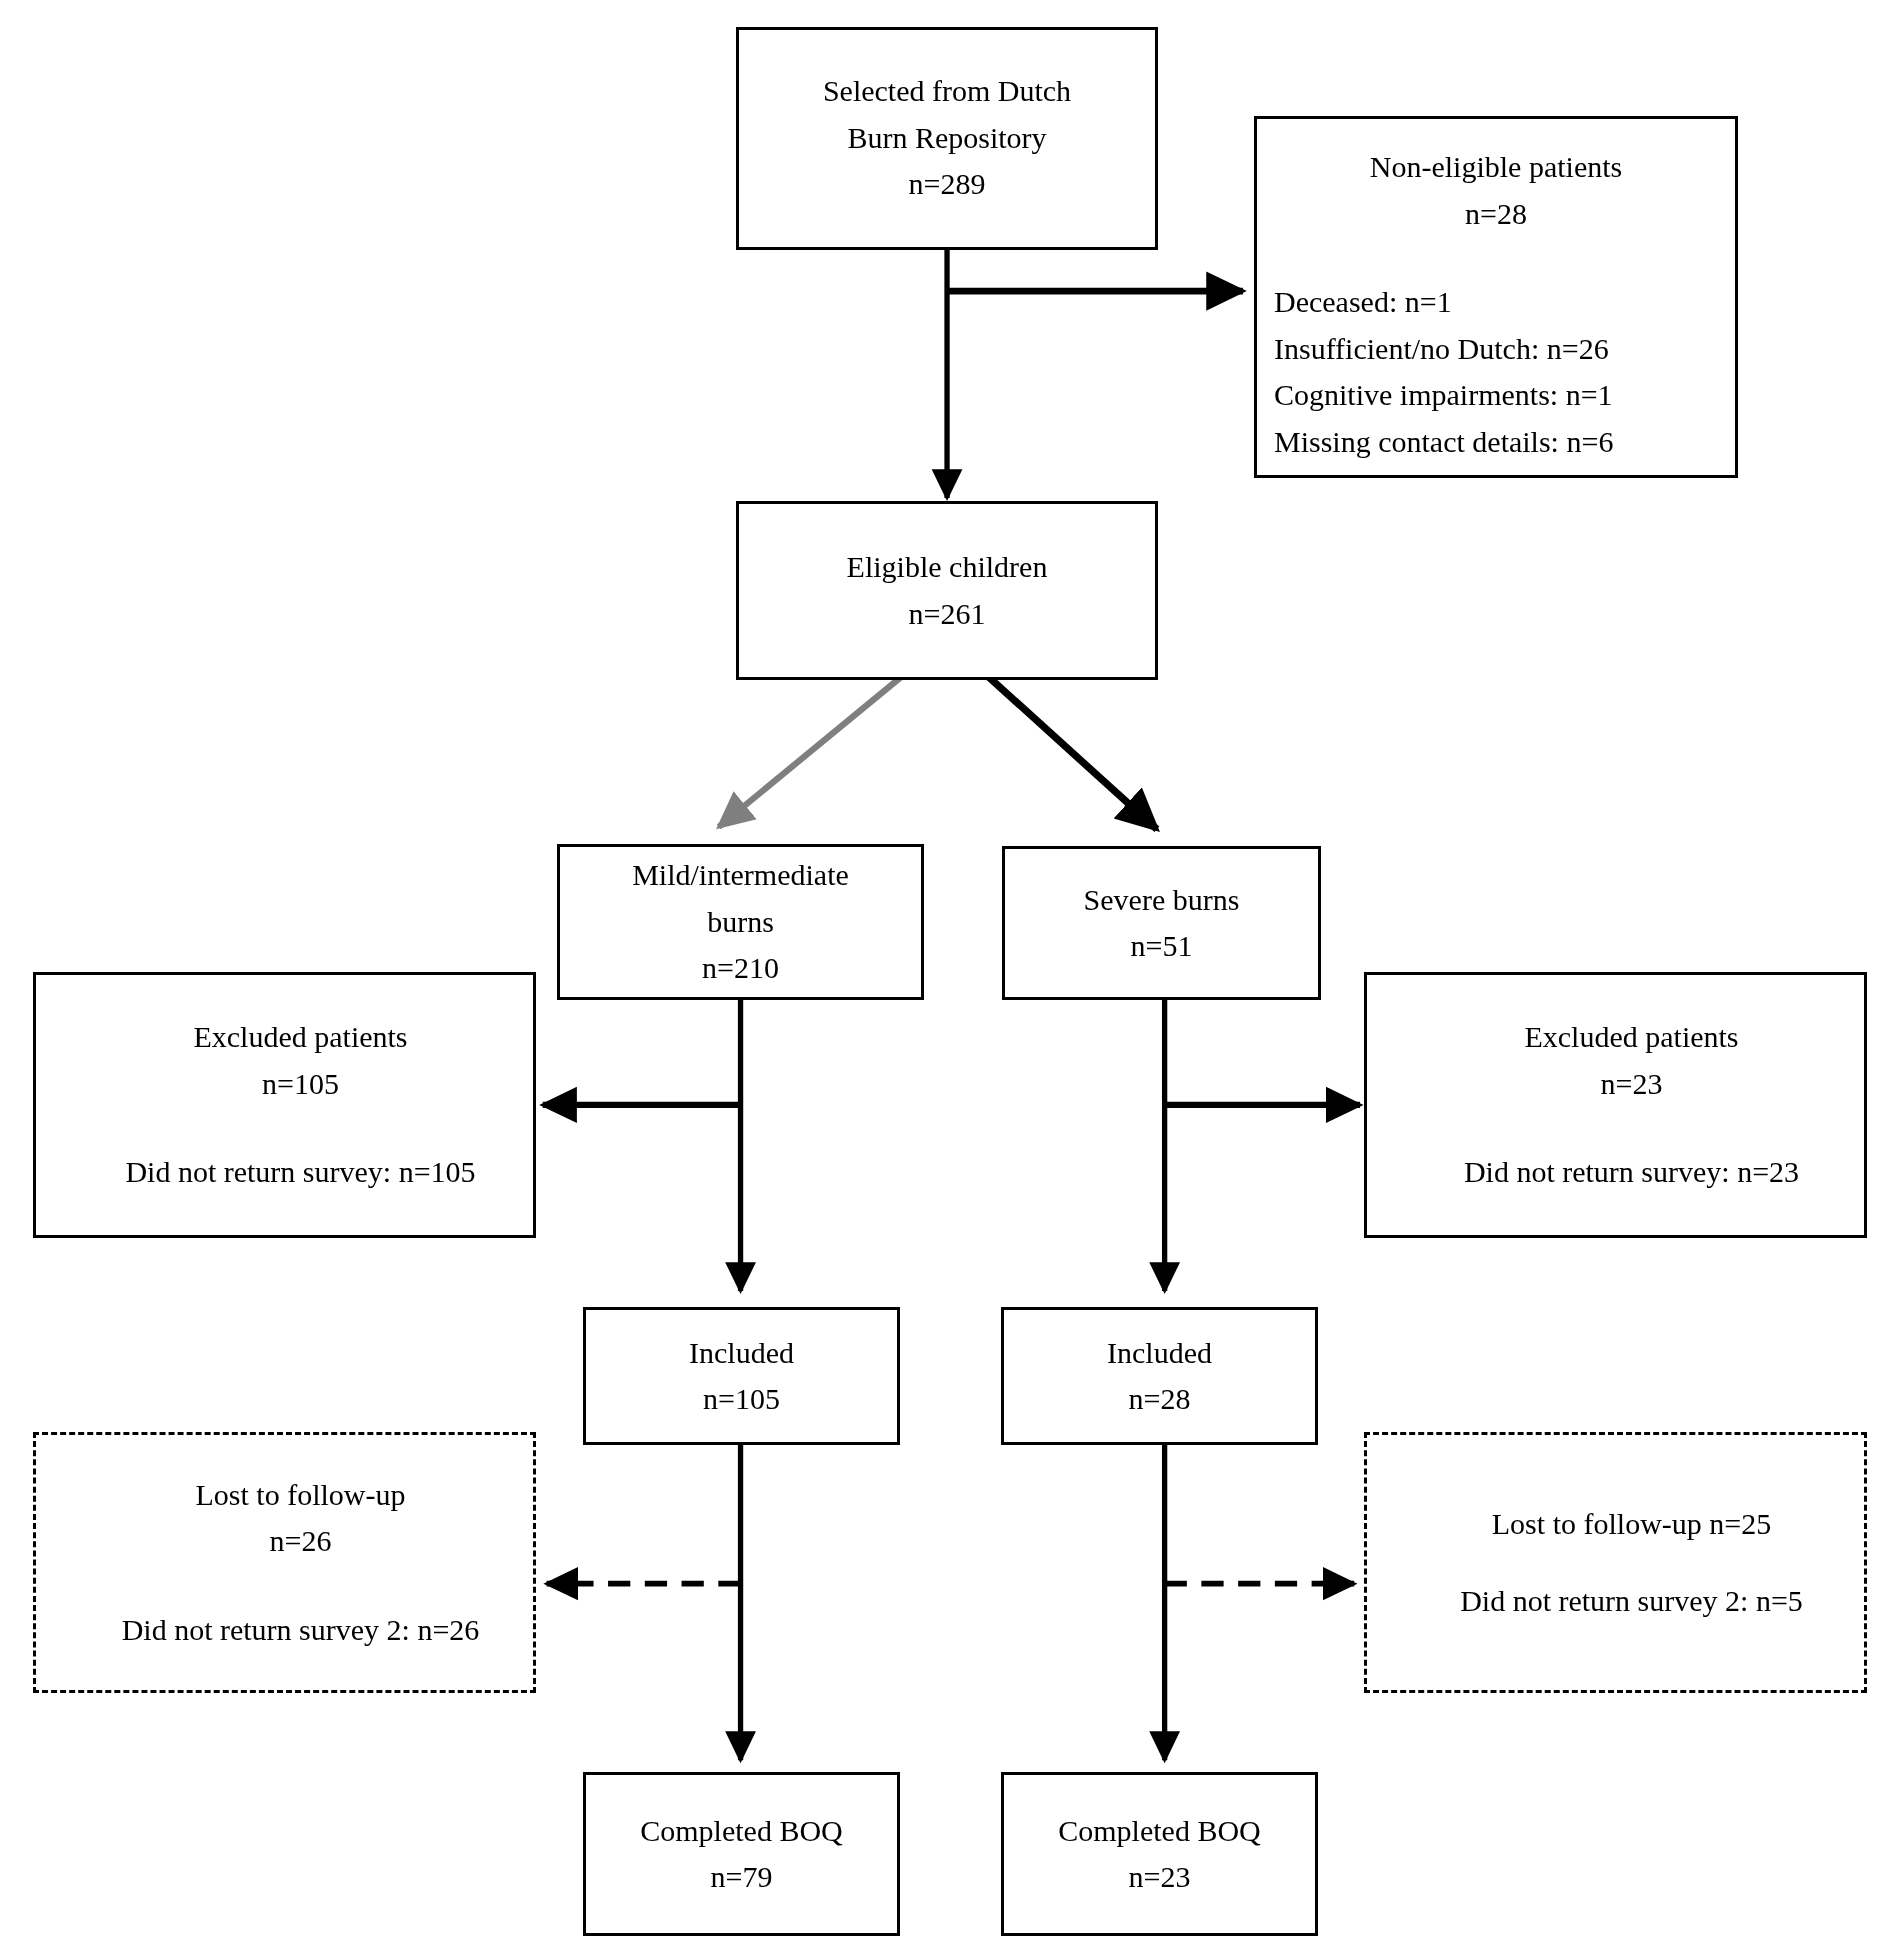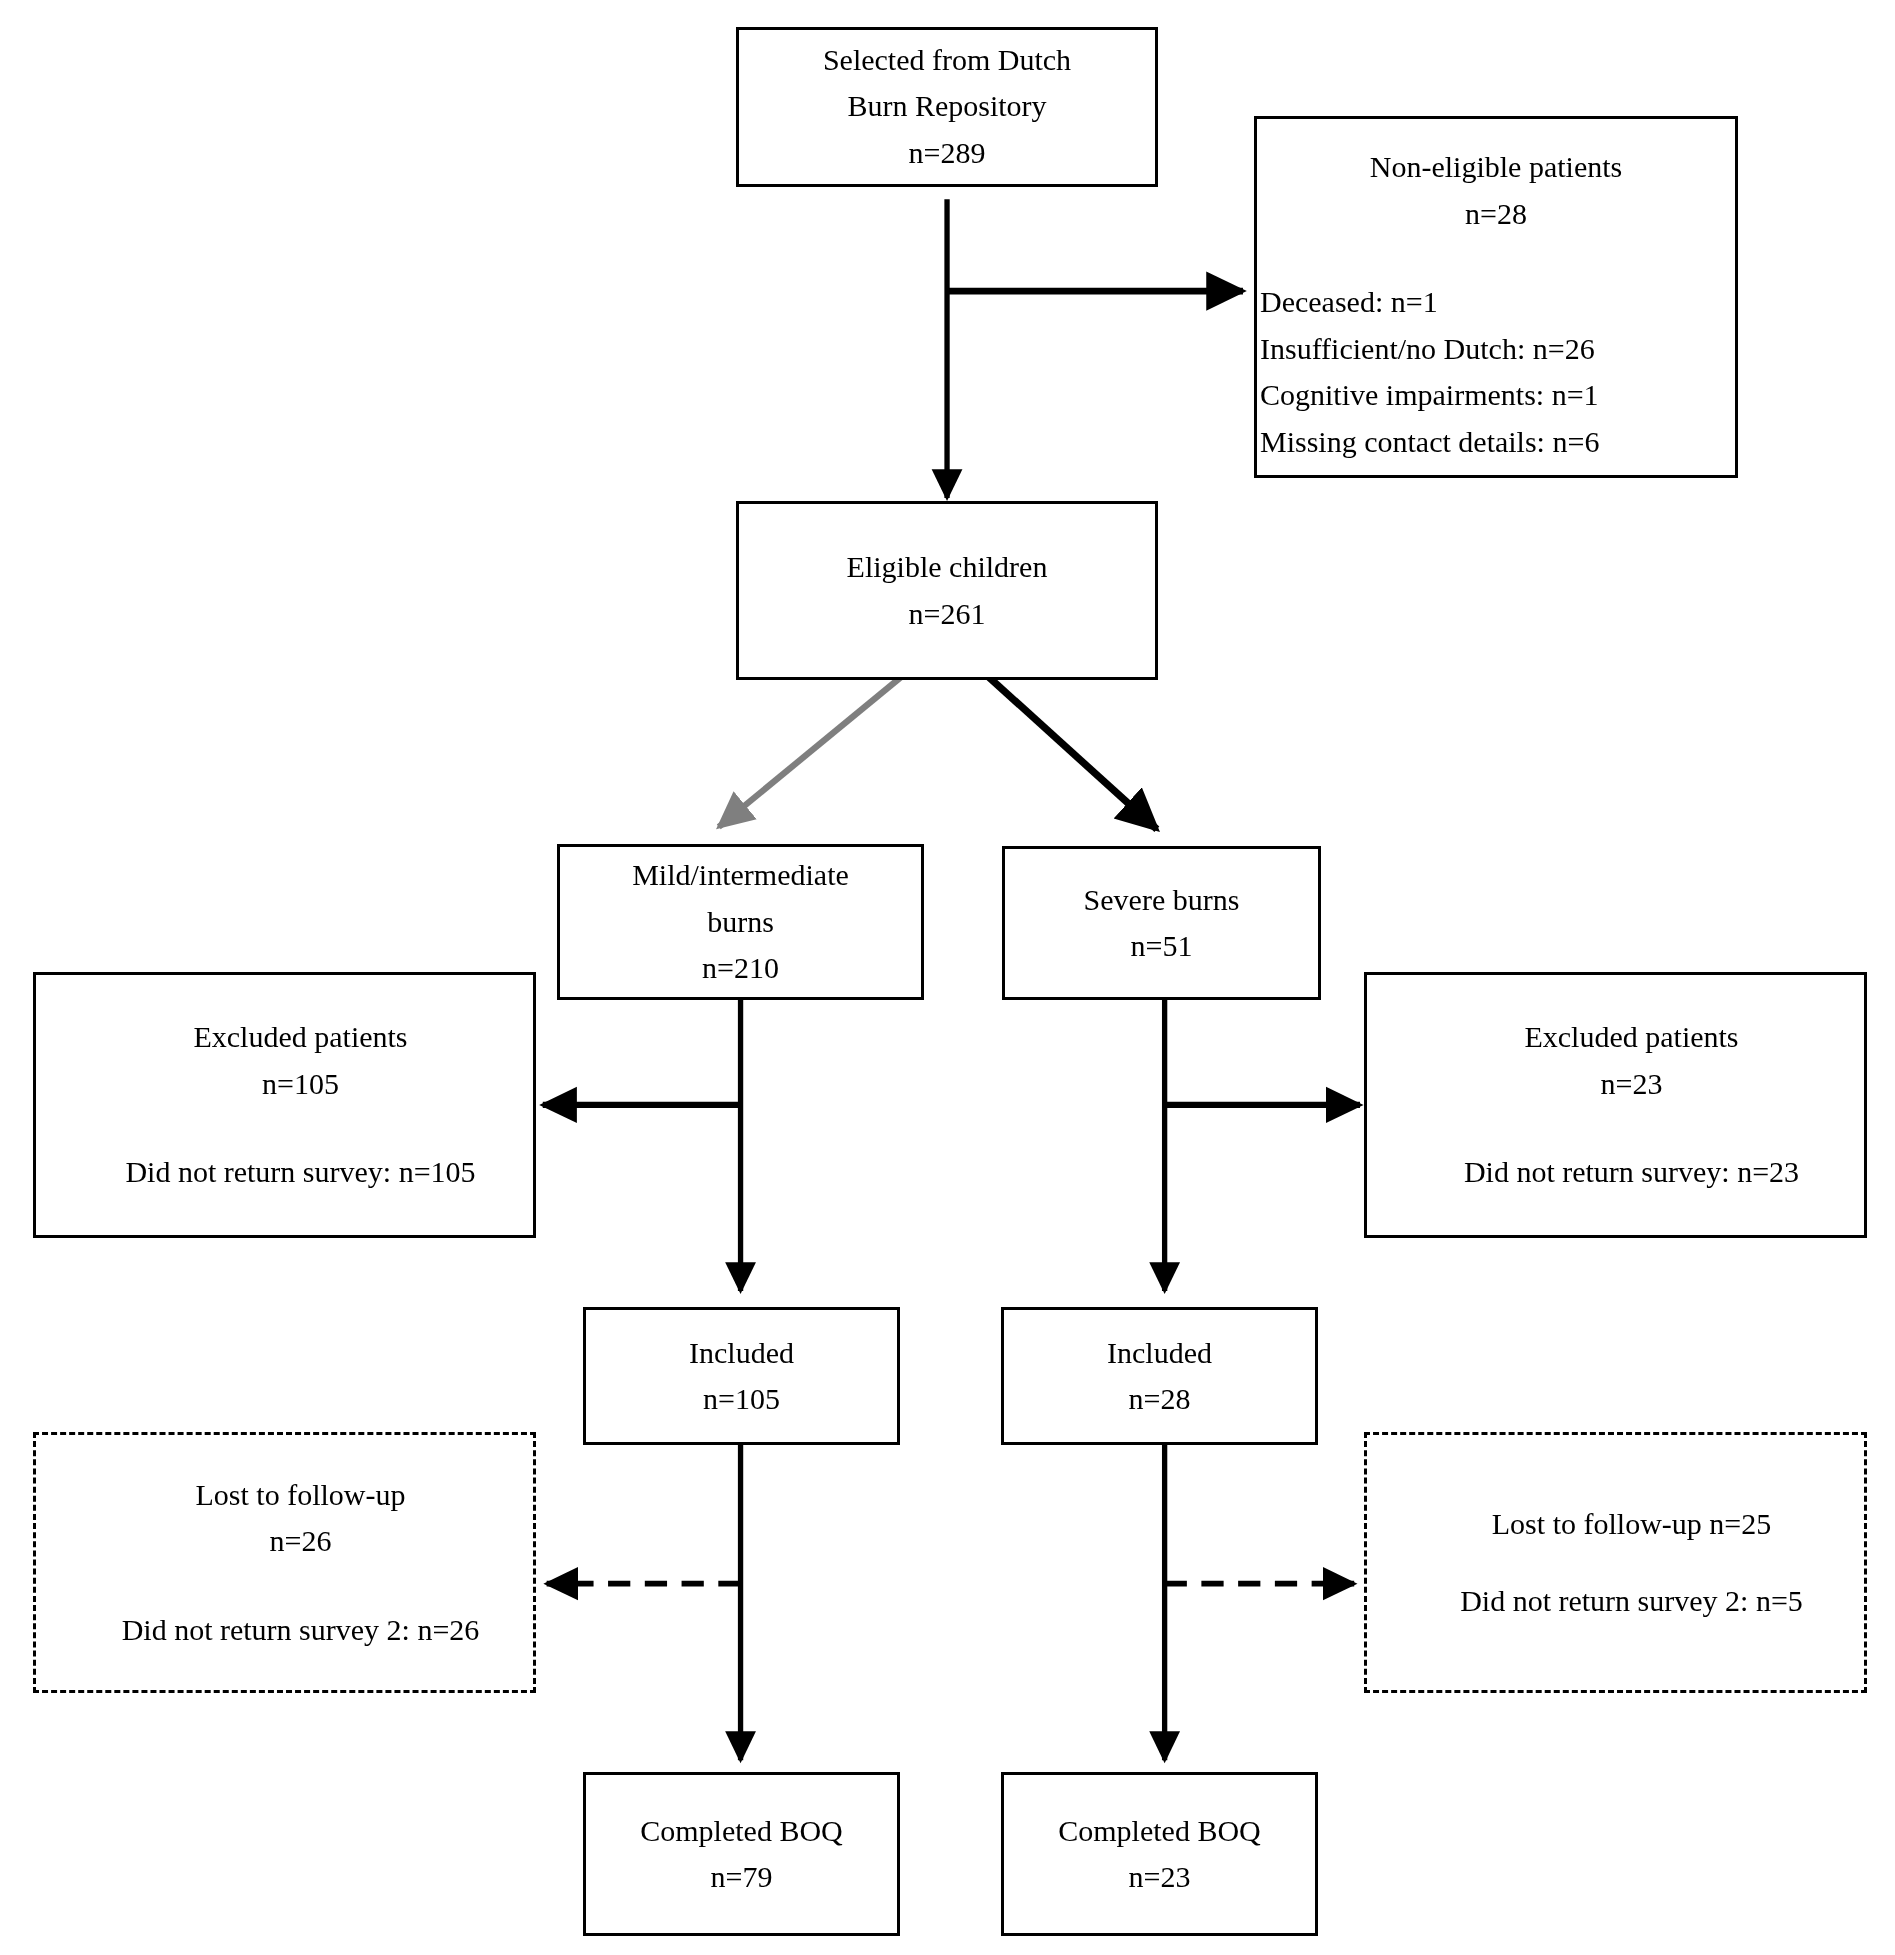--- a/index.html
+++ b/index.html
@@ -52,21 +52,21 @@
   .node-box.detail-box {
     justify-content: flex-start;
   }
   .detail-head {
     width: 100%;
     text-align: center;
   }
   .detail-list {
     width: 100%;
     text-align: left;
-    padding-left: 3px;
+    padding-left: 17px;
     box-sizing: border-box;
   }
   .detail-list .node-line {
     text-align: left;
   }
   .spacer-gap { height: 42px; }
   .spacer-gap-sm { height: 30px; }
   .two-part {
     width: 100%;
     display: flex;
@@ -110,21 +110,21 @@
 
     <path d="M 1531 2988 L 1531 3640" stroke="#000000" stroke-width="11" fill="none" marker-end="url(#arrow-black)"></path>
 
     <path d="M 1531 3275 L 1130 3275" stroke="#000000" stroke-width="12" fill="none" stroke-dasharray="46 30" marker-end="url(#arrow-black)"></path>
 
     <path d="M 2408 2988 L 2408 3640" stroke="#000000" stroke-width="11" fill="none" marker-end="url(#arrow-black)"></path>
 
     <path d="M 2408 3275 L 2800 3275" stroke="#000000" stroke-width="12" fill="none" stroke-dasharray="46 30" marker-end="url(#arrow-black)"></path>
   </svg>
 
-  <div class="node-box" style="left:736px; top:26.6px; width:422px; height:160px;text-align:right;">
+  <div class="node-box" style="left:736px; top:26.6px; width:422px; height:223px;text-align:right;">
     <span class="node-line">Selected from Dutch</span>
     <span class="node-line">Burn Repository</span>
     <span class="node-line">n=289</span>
   </div>
 
   <div class="node-box detail-box" style="left:1254px; top:116px; width:484px; height:362px; padding-top:25px;">
     <div class="detail-head">
       <span class="node-line">Non-eligible patients</span>
       <span class="node-line">n=28</span>
     </div>

